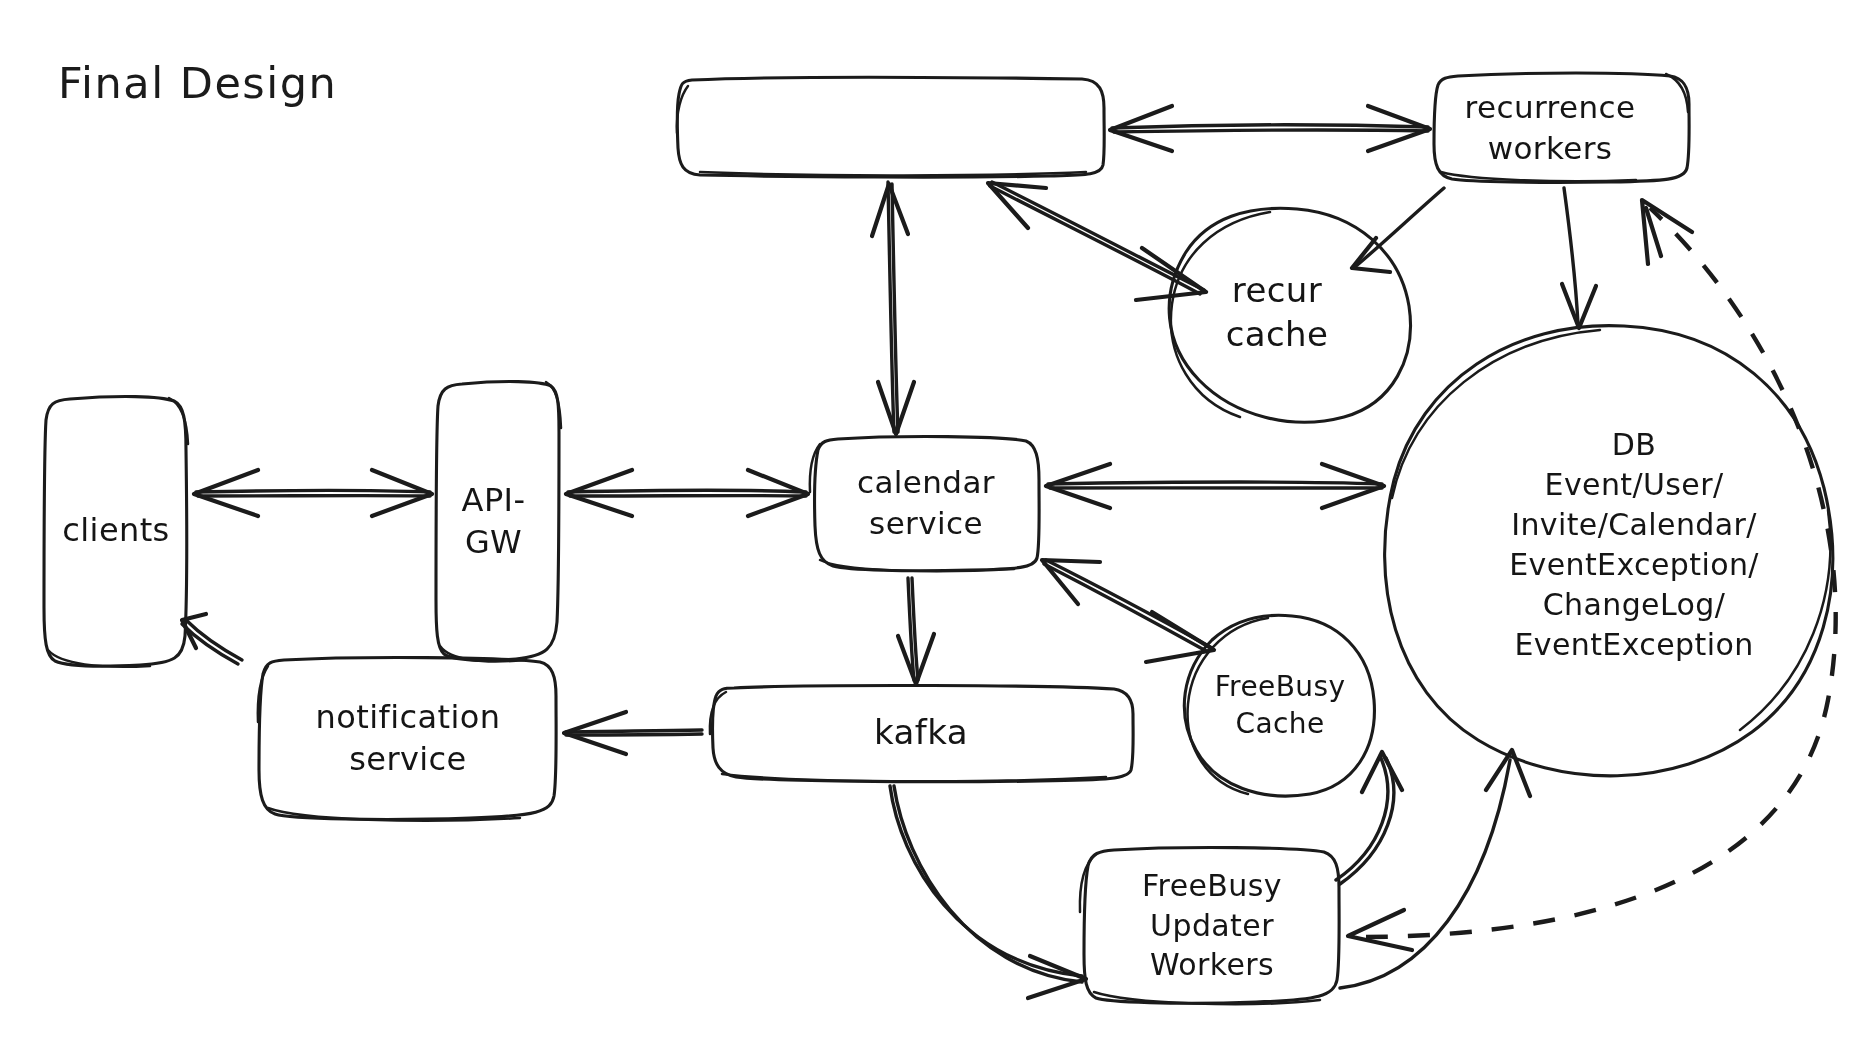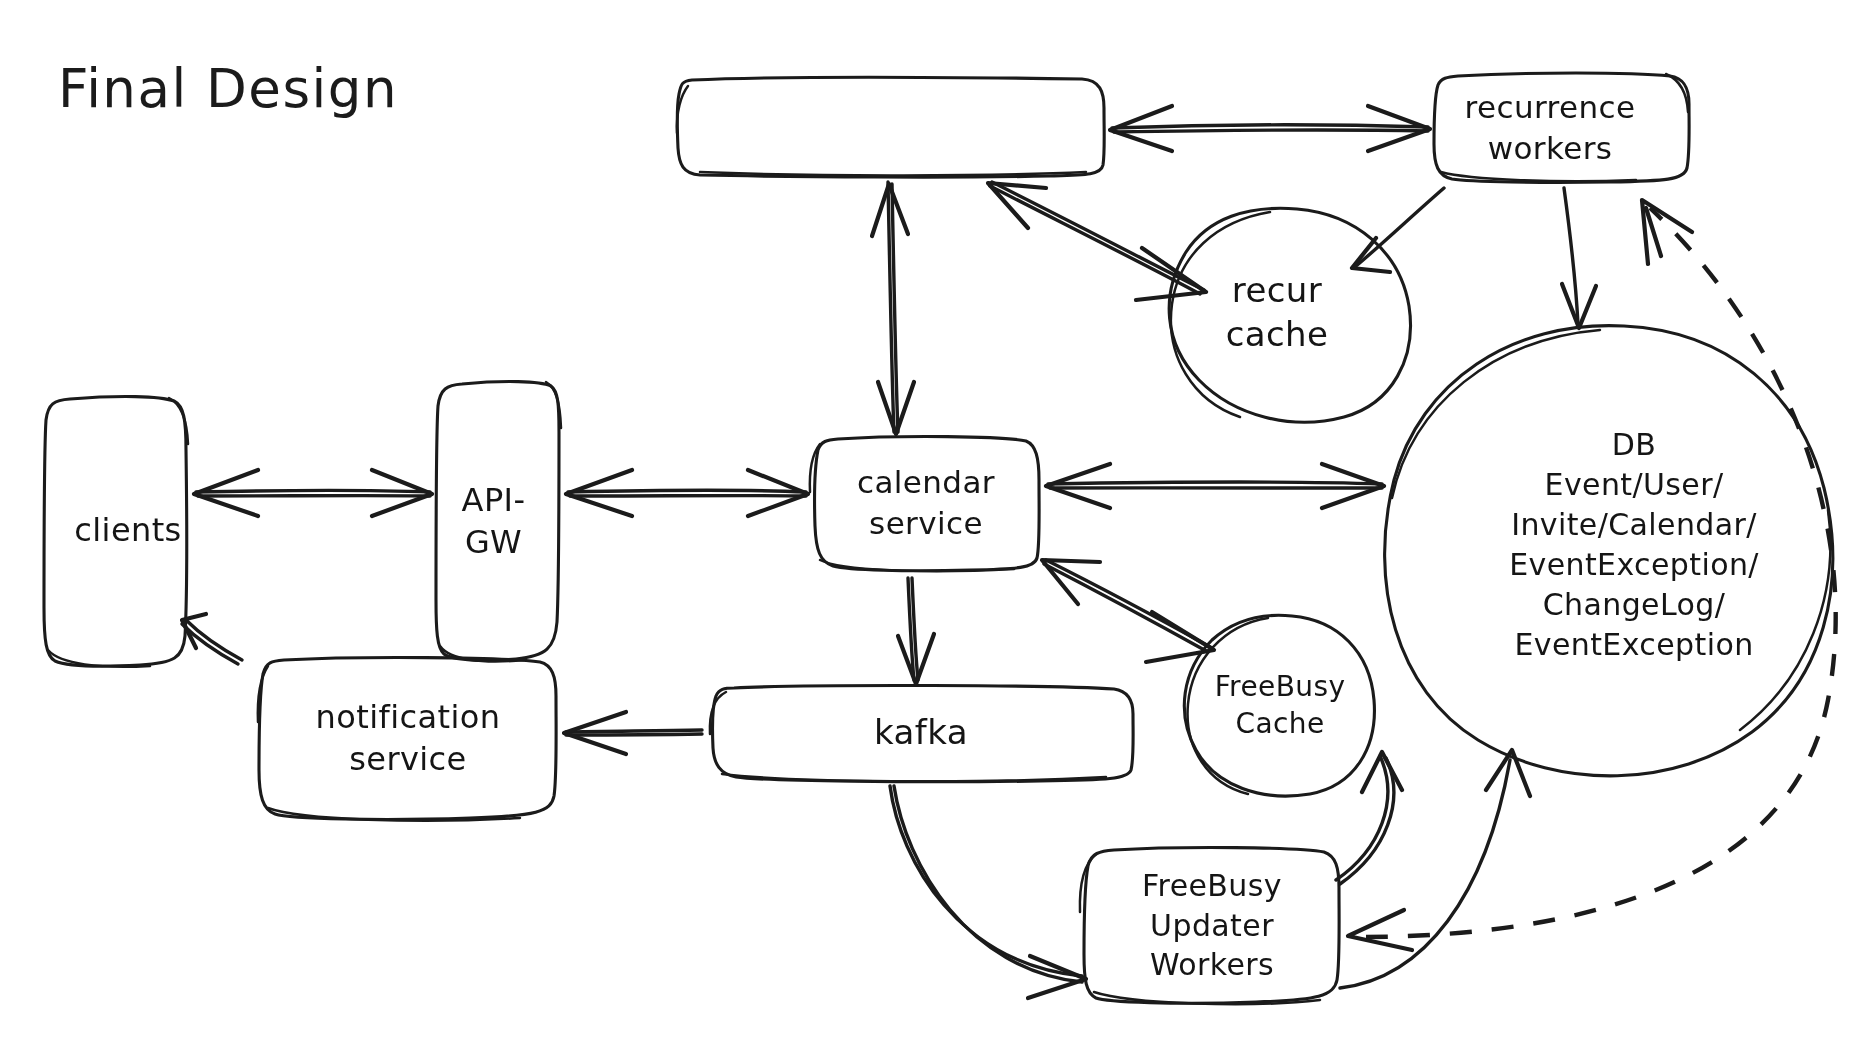--- a/index.html
+++ b/index.html
@@ -70,21 +70,21 @@
     pointer-events: none;
   }
   .node-label span {
     display: block;
     white-space: nowrap;
   }
   .title-text {
     position: absolute;
     color: #1b1b1b;
     font-family: "DejaVu Sans", sans-serif;
-    font-size: 53px;
+    font-size: 43px;
     letter-spacing: 1.5px;
     font-weight: 400;
   }
   .nl-28 { font-size: 28px; line-height: 1.33; }
   .nl-30 { font-size: 30px; line-height: 1.33; }
   .nl-31 { font-size: 31px; line-height: 1.32; }
   .nl-32 { font-size: 32px; line-height: 1.3; }
   .nl-34 { font-size: 34px; line-height: 1.3; }
 </style>
 </head>
@@ -270,21 +270,21 @@
   <div class="node-label nl-31" style="left:1434px; top:73px; width:232px; height:109px;text-align:right;">
     <span>recurrence</span>
     <span>workers</span>
   </div>
 
   <div class="node-label nl-34" style="left:1173px; top:208px; width:208px; height:208px;">
     <span>recur</span>
     <span>cache</span>
   </div>
 
-  <div class="node-label nl-32" style="left:56px; top:396px; width:144px; height:270px;">
+  <div class="node-label nl-32" style="left:44px; top:396px; width:144px; height:270px;">
     <span>clients</span>
   </div>
 
   <div class="node-label nl-32" style="left:437px; top:381px; width:113px; height:281px;">
     <span>API-</span>
     <span>GW</span>
   </div>
 
   <div class="node-label nl-31" style="left:812px; top:436px; width:228px; height:134px;">
     <span>calendar</span>

